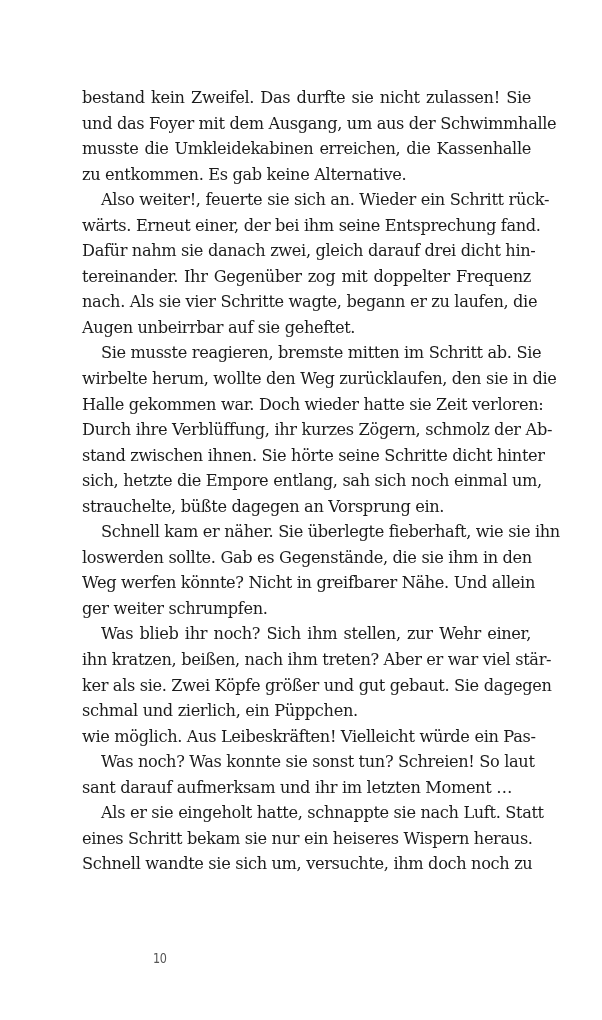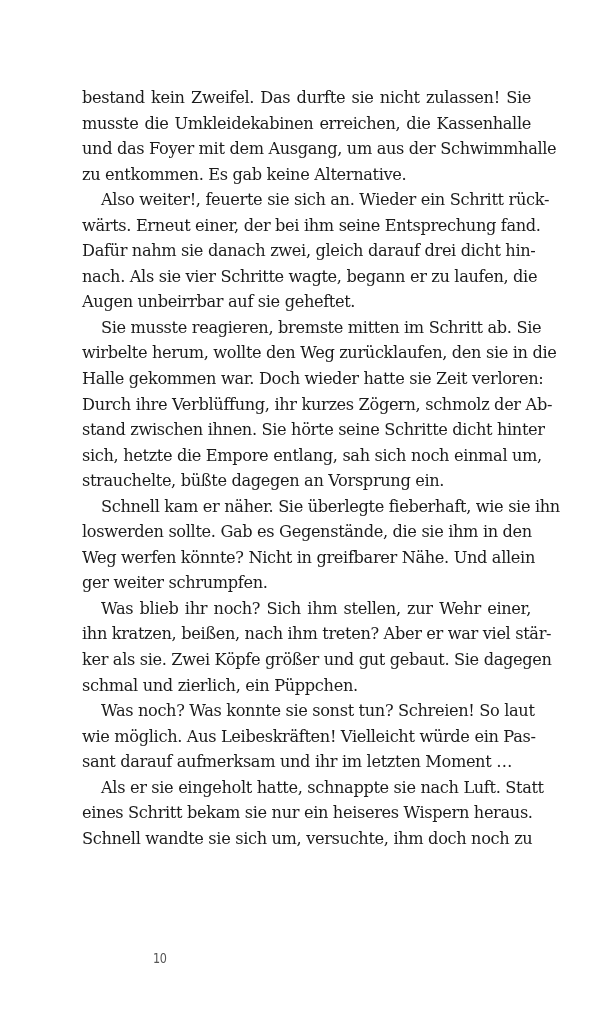--- a/index.html
+++ b/index.html
@@ -58,44 +58,45 @@
       transform: scaleX(0.8);
       transform-origin: left top;
     }
   </style>
 </head>
 <body>
 
 <div class="page">
   <div class="text-block">
     <span class="line">bestand kein Zweifel. Das durfte sie nicht zulassen! Sie</span>
+    <span class="line">und das Foyer mit dem Ausgang, um aus der Schwimmhalle</span>
     <span class="line">musste die Umkleidekabinen erreichen, die Kassenhalle</span>
-    <span class="line">und das Foyer mit dem Ausgang, um aus der Schwimmhalle</span>
     <span class="line last">zu entkommen. Es gab keine Alternative.</span>
     <span class="line indent">Also weiter!, feuerte sie sich an. Wieder ein Schritt rück-</span>
     <span class="line">wärts. Erneut einer, der bei ihm seine Entsprechung fand.</span>
     <span class="line">Dafür nahm sie danach zwei, gleich darauf drei dicht hin-</span>
+    <span class="line">tereinander. Ihr Gegenüber zog mit doppelter Frequenz</span>
     <span class="line">nach. Als sie vier Schritte wagte, begann er zu laufen, die</span>
     <span class="line last">Augen unbeirrbar auf sie geheftet.</span>
     <span class="line indent">Sie musste reagieren, bremste mitten im Schritt ab. Sie</span>
     <span class="line">wirbelte herum, wollte den Weg zurücklaufen, den sie in die</span>
     <span class="line">Halle gekommen war. Doch wieder hatte sie Zeit verloren:</span>
     <span class="line">Durch ihre Verblüffung, ihr kurzes Zögern, schmolz der Ab-</span>
     <span class="line">stand zwischen ihnen. Sie hörte seine Schritte dicht hinter</span>
     <span class="line">sich, hetzte die Empore entlang, sah sich noch einmal um,</span>
     <span class="line last">strauchelte, büßte dagegen an Vorsprung ein.</span>
     <span class="line indent">Schnell kam er näher. Sie überlegte fieberhaft, wie sie ihn</span>
     <span class="line">loswerden sollte. Gab es Gegenstände, die sie ihm in den</span>
     <span class="line">Weg werfen könnte? Nicht in greifbarer Nähe. Und allein</span>
     <span class="line last">ger weiter schrumpfen.</span>
     <span class="line indent">Was blieb ihr noch? Sich ihm stellen, zur Wehr einer,</span>
     <span class="line">ihn kratzen, beißen, nach ihm treten? Aber er war viel stär-</span>
     <span class="line">ker als sie. Zwei Köpfe größer und gut gebaut. Sie dagegen</span>
     <span class="line last">schmal und zierlich, ein Püppchen.</span>
+    <span class="line">wie möglich. Aus Leibeskräften! Vielleicht würde ein Pas-</span>
     <span class="line indent">Was noch? Was konnte sie sonst tun? Schreien! So laut</span>
-    <span class="line">wie möglich. Aus Leibeskräften! Vielleicht würde ein Pas-</span>
     <span class="line last">sant darauf aufmerksam und ihr im letzten Moment …</span>
     <span class="line indent">Als er sie eingeholt hatte, schnappte sie nach Luft. Statt</span>
     <span class="line">eines Schritt bekam sie nur ein heiseres Wispern heraus.</span>
     <span class="line">Schnell wandte sie sich um, versuchte, ihm doch noch zu</span>
   </div>
   <div class="page-number">10</div>
 </div>
 
 </body></html>

